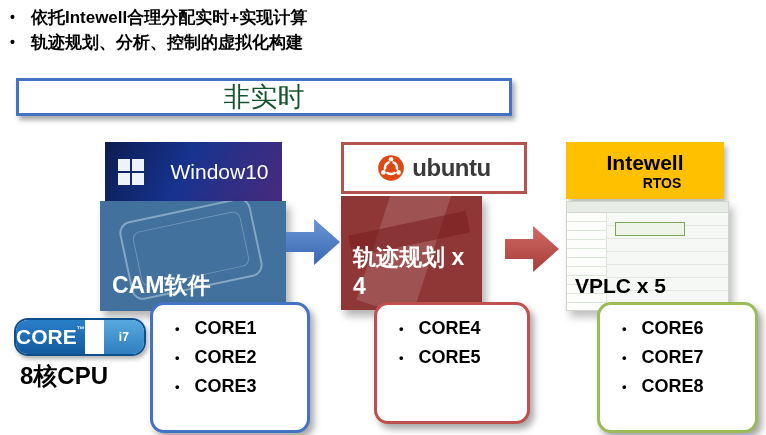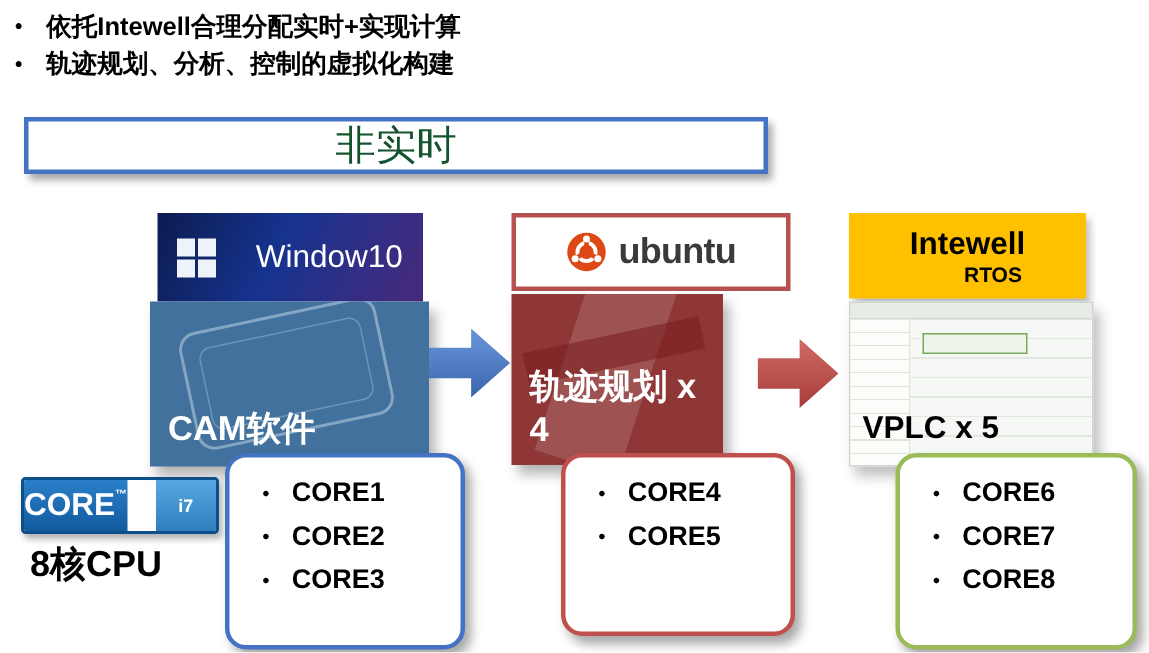--- a/index.html
+++ b/index.html
@@ -67,21 +67,21 @@
     border-right:1px solid #dfe5dc;
     background-image:repeating-linear-gradient(#fdfdfc 0 8px,#dce6d8 8px 9px); }
   .vplc-main { position:absolute; left:40px; right:0; top:11px; bottom:0;
     background-image:repeating-linear-gradient(#f6f8f5 0 12px,#e2e8df 12px 13px); }
   .vplc-accent { position:absolute; left:48px; top:20px; width:70px; height:14px;
     border:1px solid #7aa85a; background:#eef5e8; }
   .vplc-label { position:absolute; left:8px; bottom:12px; font-size:21px; font-weight:bold; color:#000; }
 
   
   .corei7 { position:absolute; left:14px; top:318px; width:132px; height:38px; display:flex;
-    border:2px solid #0d4f8b; border-radius:3px; overflow:hidden; box-shadow:2px 3px 4px rgba(0,0,0,.3);gap:19px; }
+    border:2px solid #0d4f8b; border-radius:14px; overflow:hidden; box-shadow:2px 3px 4px rgba(0,0,0,.3);gap:19px; }
   .core-word-wrap { flex:1; background:linear-gradient(180deg,#2a7fc9,#135a9e); color:#fff;
     display:flex; align-items:center; justify-content:center; font-weight:bold; font-size:21px; }
   .core-word-wrap .tm { font-size:8px; align-self:flex-start; margin-top:5px; }
   .i7-wrap { width:42px; background:linear-gradient(180deg,#58a8e0,#2f7fc0); color:#fff;
     display:flex; align-items:center; justify-content:center; font-weight:bold; font-size:12px; }
   .cpu-label { position:absolute; left:20px; top:360px; font-size:24px; font-weight:bold; color:#000; }
 
   
   .core-box { position:absolute; background:#fff; border-radius:14px;
     box-shadow:4px 5px 7px rgba(0,0,0,.35); padding:13px 0 0 22px; }

